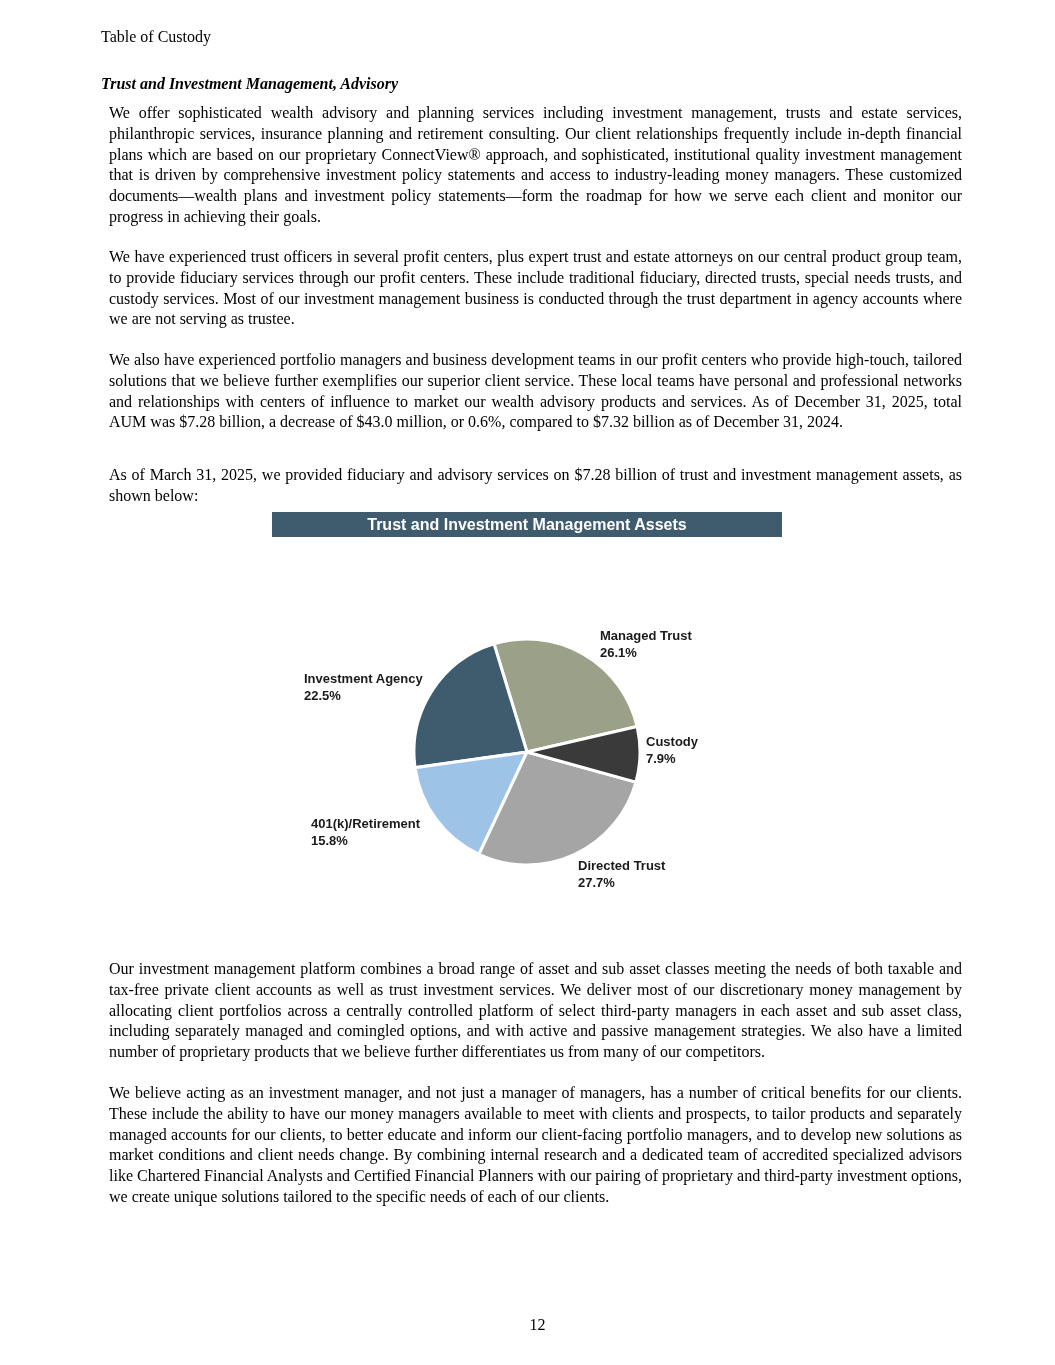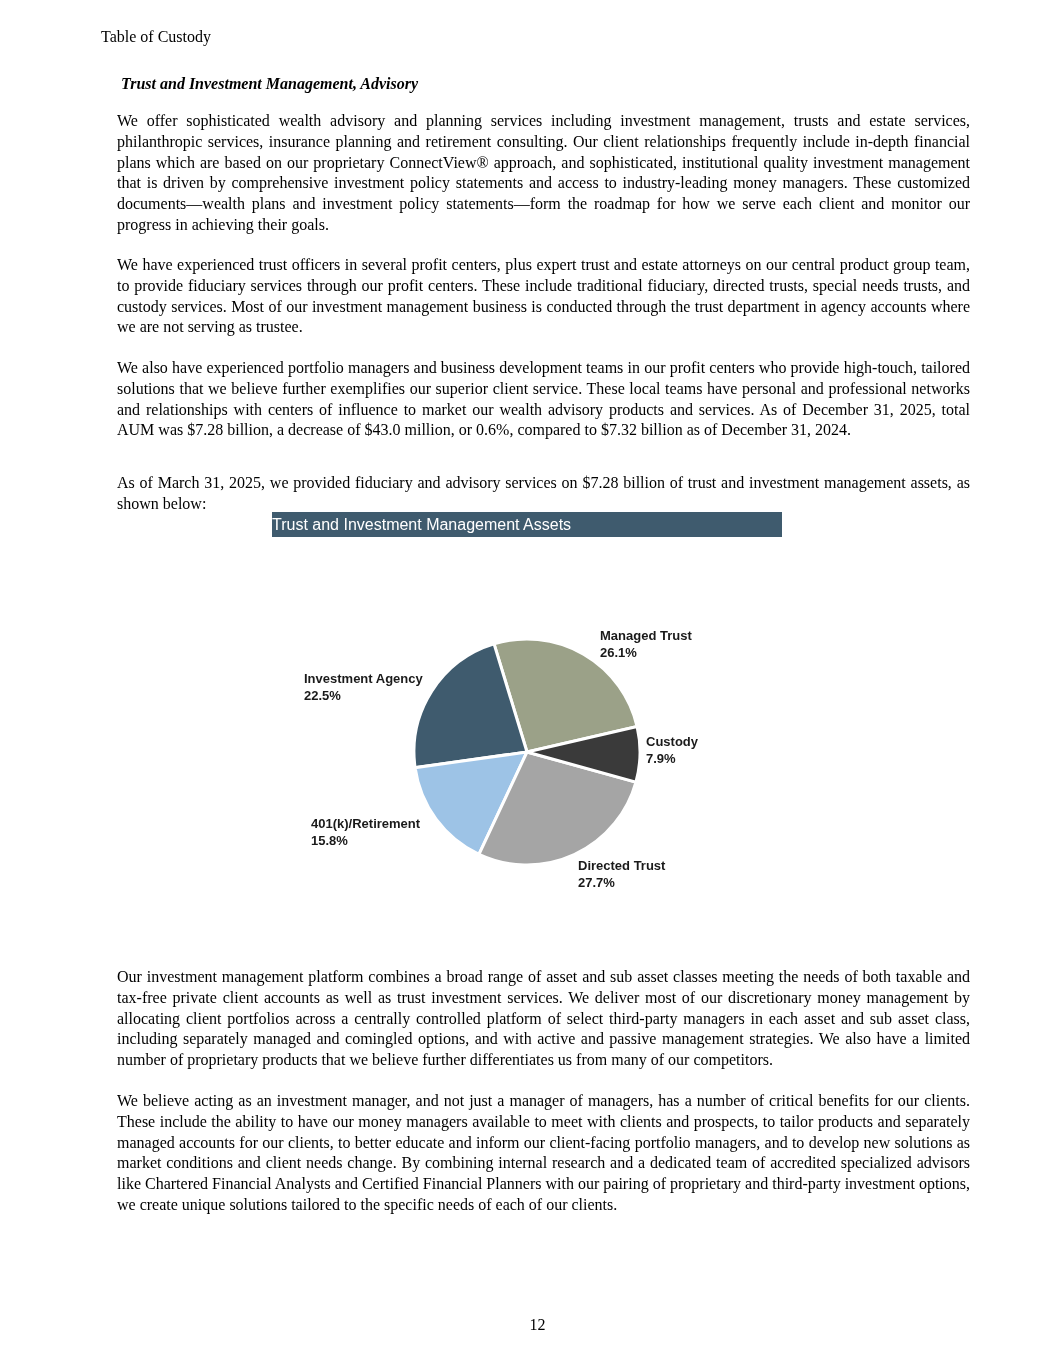--- a/index.html
+++ b/index.html
@@ -1,21 +1,21 @@
 <!DOCTYPE html>
 <html><head>
 <meta charset="utf-8">
 <style>
   html, body { margin:0; padding:0; background:#ffffff; }
   body { width:1055px; height:1365px; position:relative; font-family:"Liberation Serif", serif; color:#000; }
   .toc { position:absolute; left:101px; top:28px; font-size:16px; }
-  .section-title { position:absolute; left:101px; top:75px; font-size:16px; font-weight:bold; font-style:italic;margin-left:20px; }
-  .para { position:absolute; left:101px; width:853px; font-size:16px; line-height:20.8px; text-align:justify; margin:16px; }
+  .section-title { position:absolute; left:101px; top:75px; font-size:16px; font-weight:bold; font-style:italic; }
+  .para { position:absolute; left:101px; width:853px; font-size:16px; line-height:20.8px; text-align:justify; margin:8px; }
   .chart-title { position:absolute; left:272px; top:512px; width:510px; height:25px; background:#3f5b6e; color:#ffffff;
-                 font-family:"Liberation Sans", sans-serif; font-size:16px; text-align:left; line-height:25px; }
+                 font-family:"Liberation Sans", sans-serif; font-size:16px; text-align:center; line-height:25px;font-weight:bold; }
   svg.pie { position:absolute; left:0; top:0; }
   .slice-label { font-family:"Liberation Sans", sans-serif; font-size:13px; font-weight:bold; fill:#1a1a1a; }
   .page-num { position:absolute; left:10px; width:1055px; top:1316px; text-align:center; font-size:16px; }
 </style>
 </head>
 <body>
 
 <div class="toc">Table of Custody</div>
 <div class="section-title">Trust and Investment Management, Advisory</div>
 

